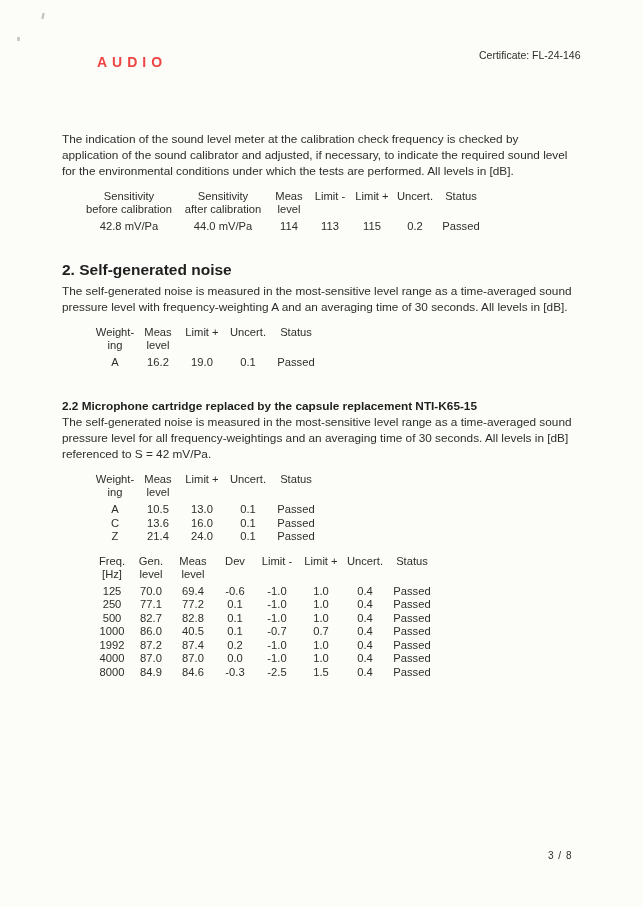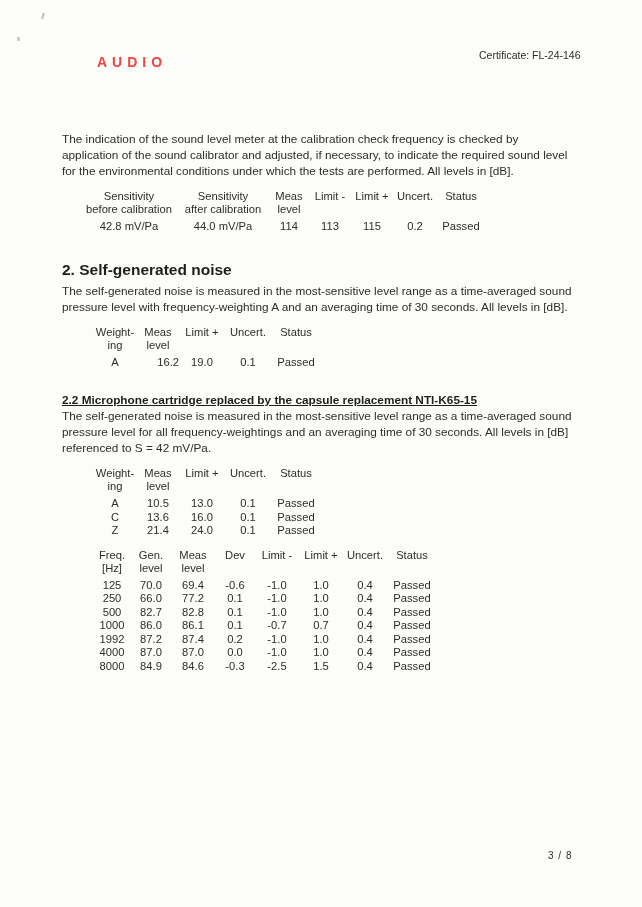--- a/index.html
+++ b/index.html
@@ -49,21 +49,21 @@
   h2 {
     font-size:11.8px; font-weight:bold; color:#1e1e1e;
     margin:0 0 1px 0; padding:0;
   }
   p {
     font-size:11.8px; line-height:16px; color:#2d2d2d;
     margin:0; padding:0; white-space:pre-line;
   }
   .mt-s2   { margin-top:27px; }
   .mt-s21  { margin-top:14px; }
-  .mt-s22  { margin-top:24px;text-decoration:underline; }
+  .mt-s22  { margin-top:30px; }
   .mt-s3   { margin-top:20px; }
 
   
   .dtable { margin:11px 0 0 31px; font-size:11.2px; color:#2d2d2d; }
   .t1 { margin-left:19px; }
   .t-row { display:flex; line-height:13.5px; }
   .t-head { margin-bottom:4px; line-height:13px; }
   .t-cell { flex:0 0 auto; text-align:center; }
 
   .pagenum {
@@ -147,21 +147,21 @@
           </div>
           <div class="t-cell" style="width: 46px;">
             <div>Uncert.</div>
           </div>
           <div class="t-cell" style="width: 50px;">
             <div>Status</div>
           </div>
         </div>
         <div class="t-row">
           <div class="t-cell" style="width: 44px;">A</div>
-          <div class="t-cell" style="width: 42px; text-align: right;">16.2</div>
+          <div class="t-cell" style="width: 42px;">16.2</div>
           <div class="t-cell" style="width: 46px;">19.0</div>
           <div class="t-cell" style="width: 46px;">0.1</div>
           <div class="t-cell" style="width: 50px;">Passed</div>
         </div>
       </div>
 
     <h2 class="mt-s22">2.2 Microphone cartridge replaced by the capsule replacement NTI-K65-15</h2>
     <p>The self-generated noise is measured in the most-sensitive level range as a time-averaged sound
 pressure level for all frequency-weightings and an averaging time of 30 seconds. All levels in [dB]
 referenced to S = 42 mV/Pa.</p>
@@ -243,42 +243,42 @@
           <div class="t-cell" style="width: 40px;">70.0</div>
           <div class="t-cell" style="width: 44px;">69.4</div>
           <div class="t-cell" style="width: 40px;">-0.6</div>
           <div class="t-cell" style="width: 44px;">-1.0</div>
           <div class="t-cell" style="width: 44px;">1.0</div>
           <div class="t-cell" style="width: 44px;">0.4</div>
           <div class="t-cell" style="width: 50px;">Passed</div>
         </div>
         <div class="t-row">
           <div class="t-cell" style="width: 38px;">250</div>
-          <div class="t-cell" style="width: 40px;">66.0</div>
+          <div class="t-cell" style="width: 40px;">77.1</div>
           <div class="t-cell" style="width: 44px;">77.2</div>
           <div class="t-cell" style="width: 40px;">0.1</div>
           <div class="t-cell" style="width: 44px;">-1.0</div>
           <div class="t-cell" style="width: 44px;">1.0</div>
           <div class="t-cell" style="width: 44px;">0.4</div>
           <div class="t-cell" style="width: 50px;">Passed</div>
         </div>
         <div class="t-row">
           <div class="t-cell" style="width: 38px;">500</div>
           <div class="t-cell" style="width: 40px;">82.7</div>
           <div class="t-cell" style="width: 44px;">82.8</div>
           <div class="t-cell" style="width: 40px;">0.1</div>
           <div class="t-cell" style="width: 44px;">-1.0</div>
           <div class="t-cell" style="width: 44px;">1.0</div>
           <div class="t-cell" style="width: 44px;">0.4</div>
           <div class="t-cell" style="width: 50px;">Passed</div>
         </div>
         <div class="t-row">
           <div class="t-cell" style="width: 38px;">1000</div>
           <div class="t-cell" style="width: 40px;">86.0</div>
-          <div class="t-cell" style="width: 44px;">86.1</div>
+          <div class="t-cell" style="width: 44px;">40.5</div>
           <div class="t-cell" style="width: 40px;">0.1</div>
           <div class="t-cell" style="width: 44px;">-0.7</div>
           <div class="t-cell" style="width: 44px;">0.7</div>
           <div class="t-cell" style="width: 44px;">0.4</div>
           <div class="t-cell" style="width: 50px;">Passed</div>
         </div>
         <div class="t-row">
           <div class="t-cell" style="width: 38px;">1992</div>
           <div class="t-cell" style="width: 40px;">87.2</div>
           <div class="t-cell" style="width: 44px;">87.4</div>

